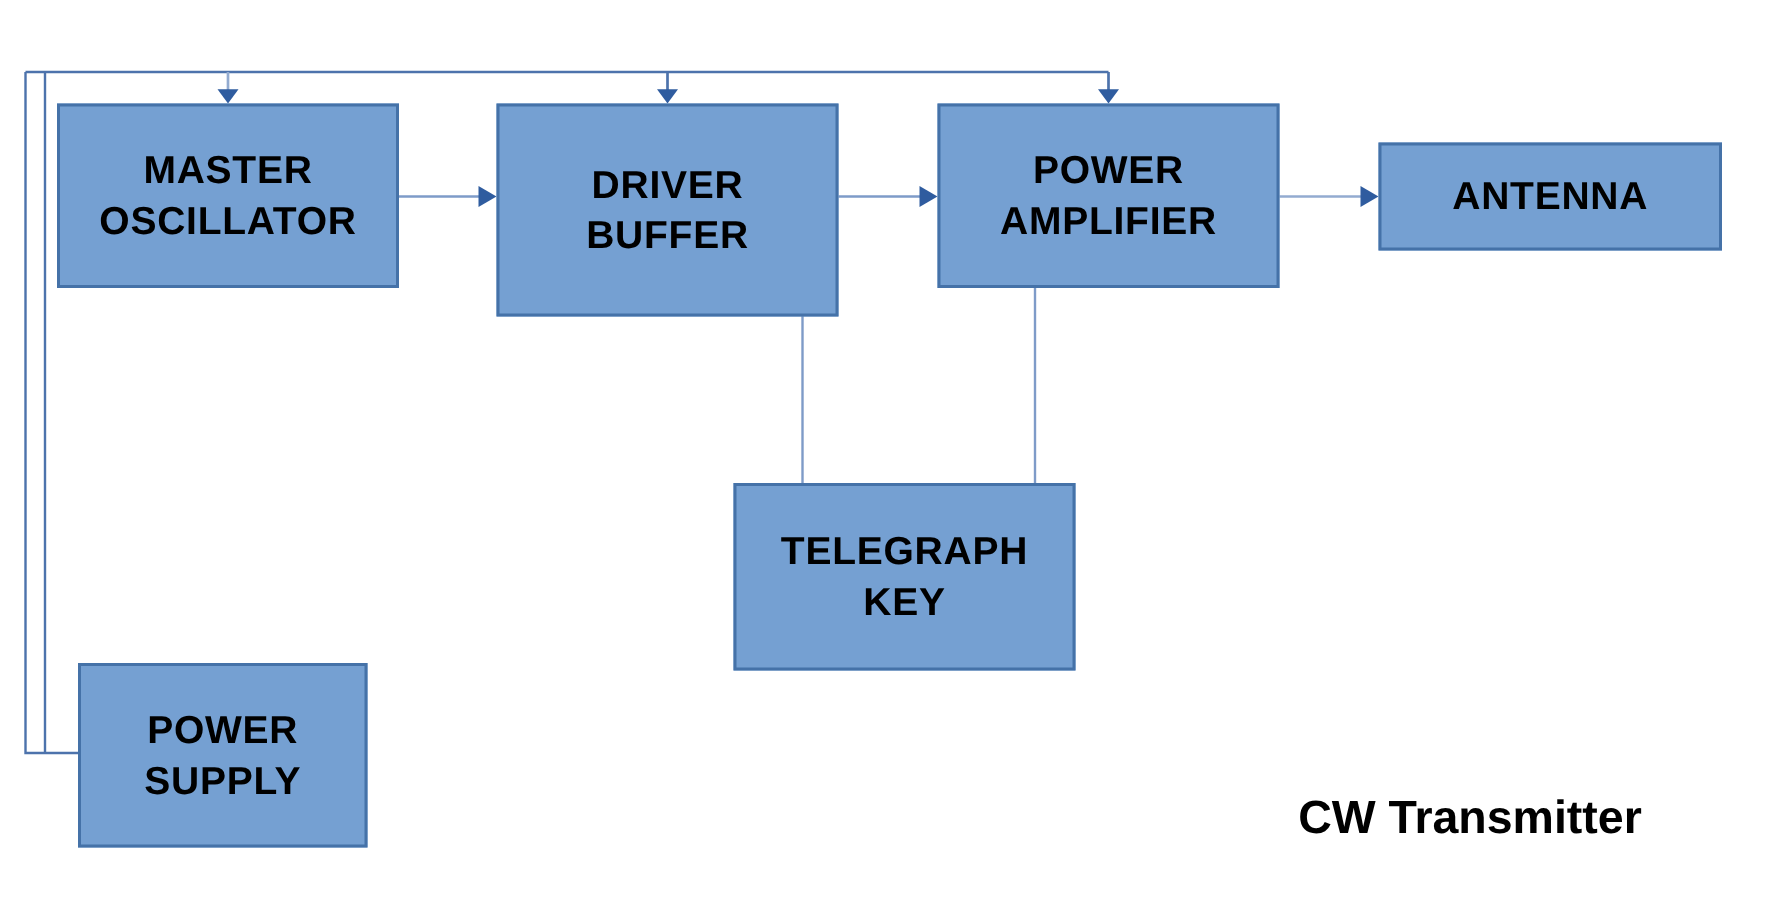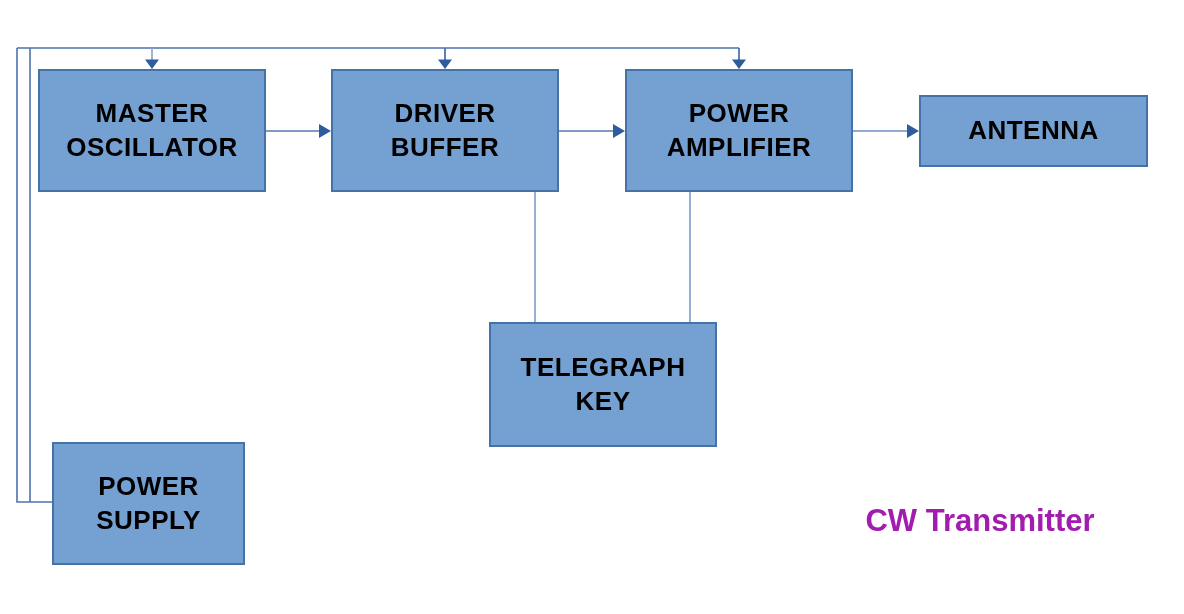--- a/index.html
+++ b/index.html
@@ -34,34 +34,34 @@
   }
   .block-label {
     color: #000000;
     font-weight: bold;
     font-size: 26px;
     line-height: 1.28;
     white-space: pre-line;
     letter-spacing: 0.5px;
   }
   .b-master   { left: 38px;  top: 69px;  width: 228px; height: 123px; }
-  .b-driver   { left: 331px; top: 69px;  width: 228px; height: 123px; }
+  .b-driver   { left: 331px; top: 69px;  width: 228px; height: 142px; }
   .b-poweramp { left: 625px; top: 69px;  width: 228px; height: 123px; }
   .b-antenna  { left: 919px; top: 95px;  width: 229px; height: 72px;  }
   .b-telegraph{ left: 489px; top: 322px; width: 228px; height: 125px; }
   .b-supply   { left: 52px;  top: 442px; width: 193px; height: 123px; }
   .diagram-title {
     position: absolute;
     left: 830px;
-    top: 503px;
+    top: 527px;
     width: 300px;
     text-align: center;
     font-size: 31px;
     font-weight: bold;
-    color: #a21caf;
+    color: #000000;
     white-space: nowrap;
   }
 </style>
 </head>
 <body>
 
 <div class="canvas">
 
   <svg class="connectors" viewBox="0 0 1184 614" xmlns="http://www.w3.org/2000/svg">
 

